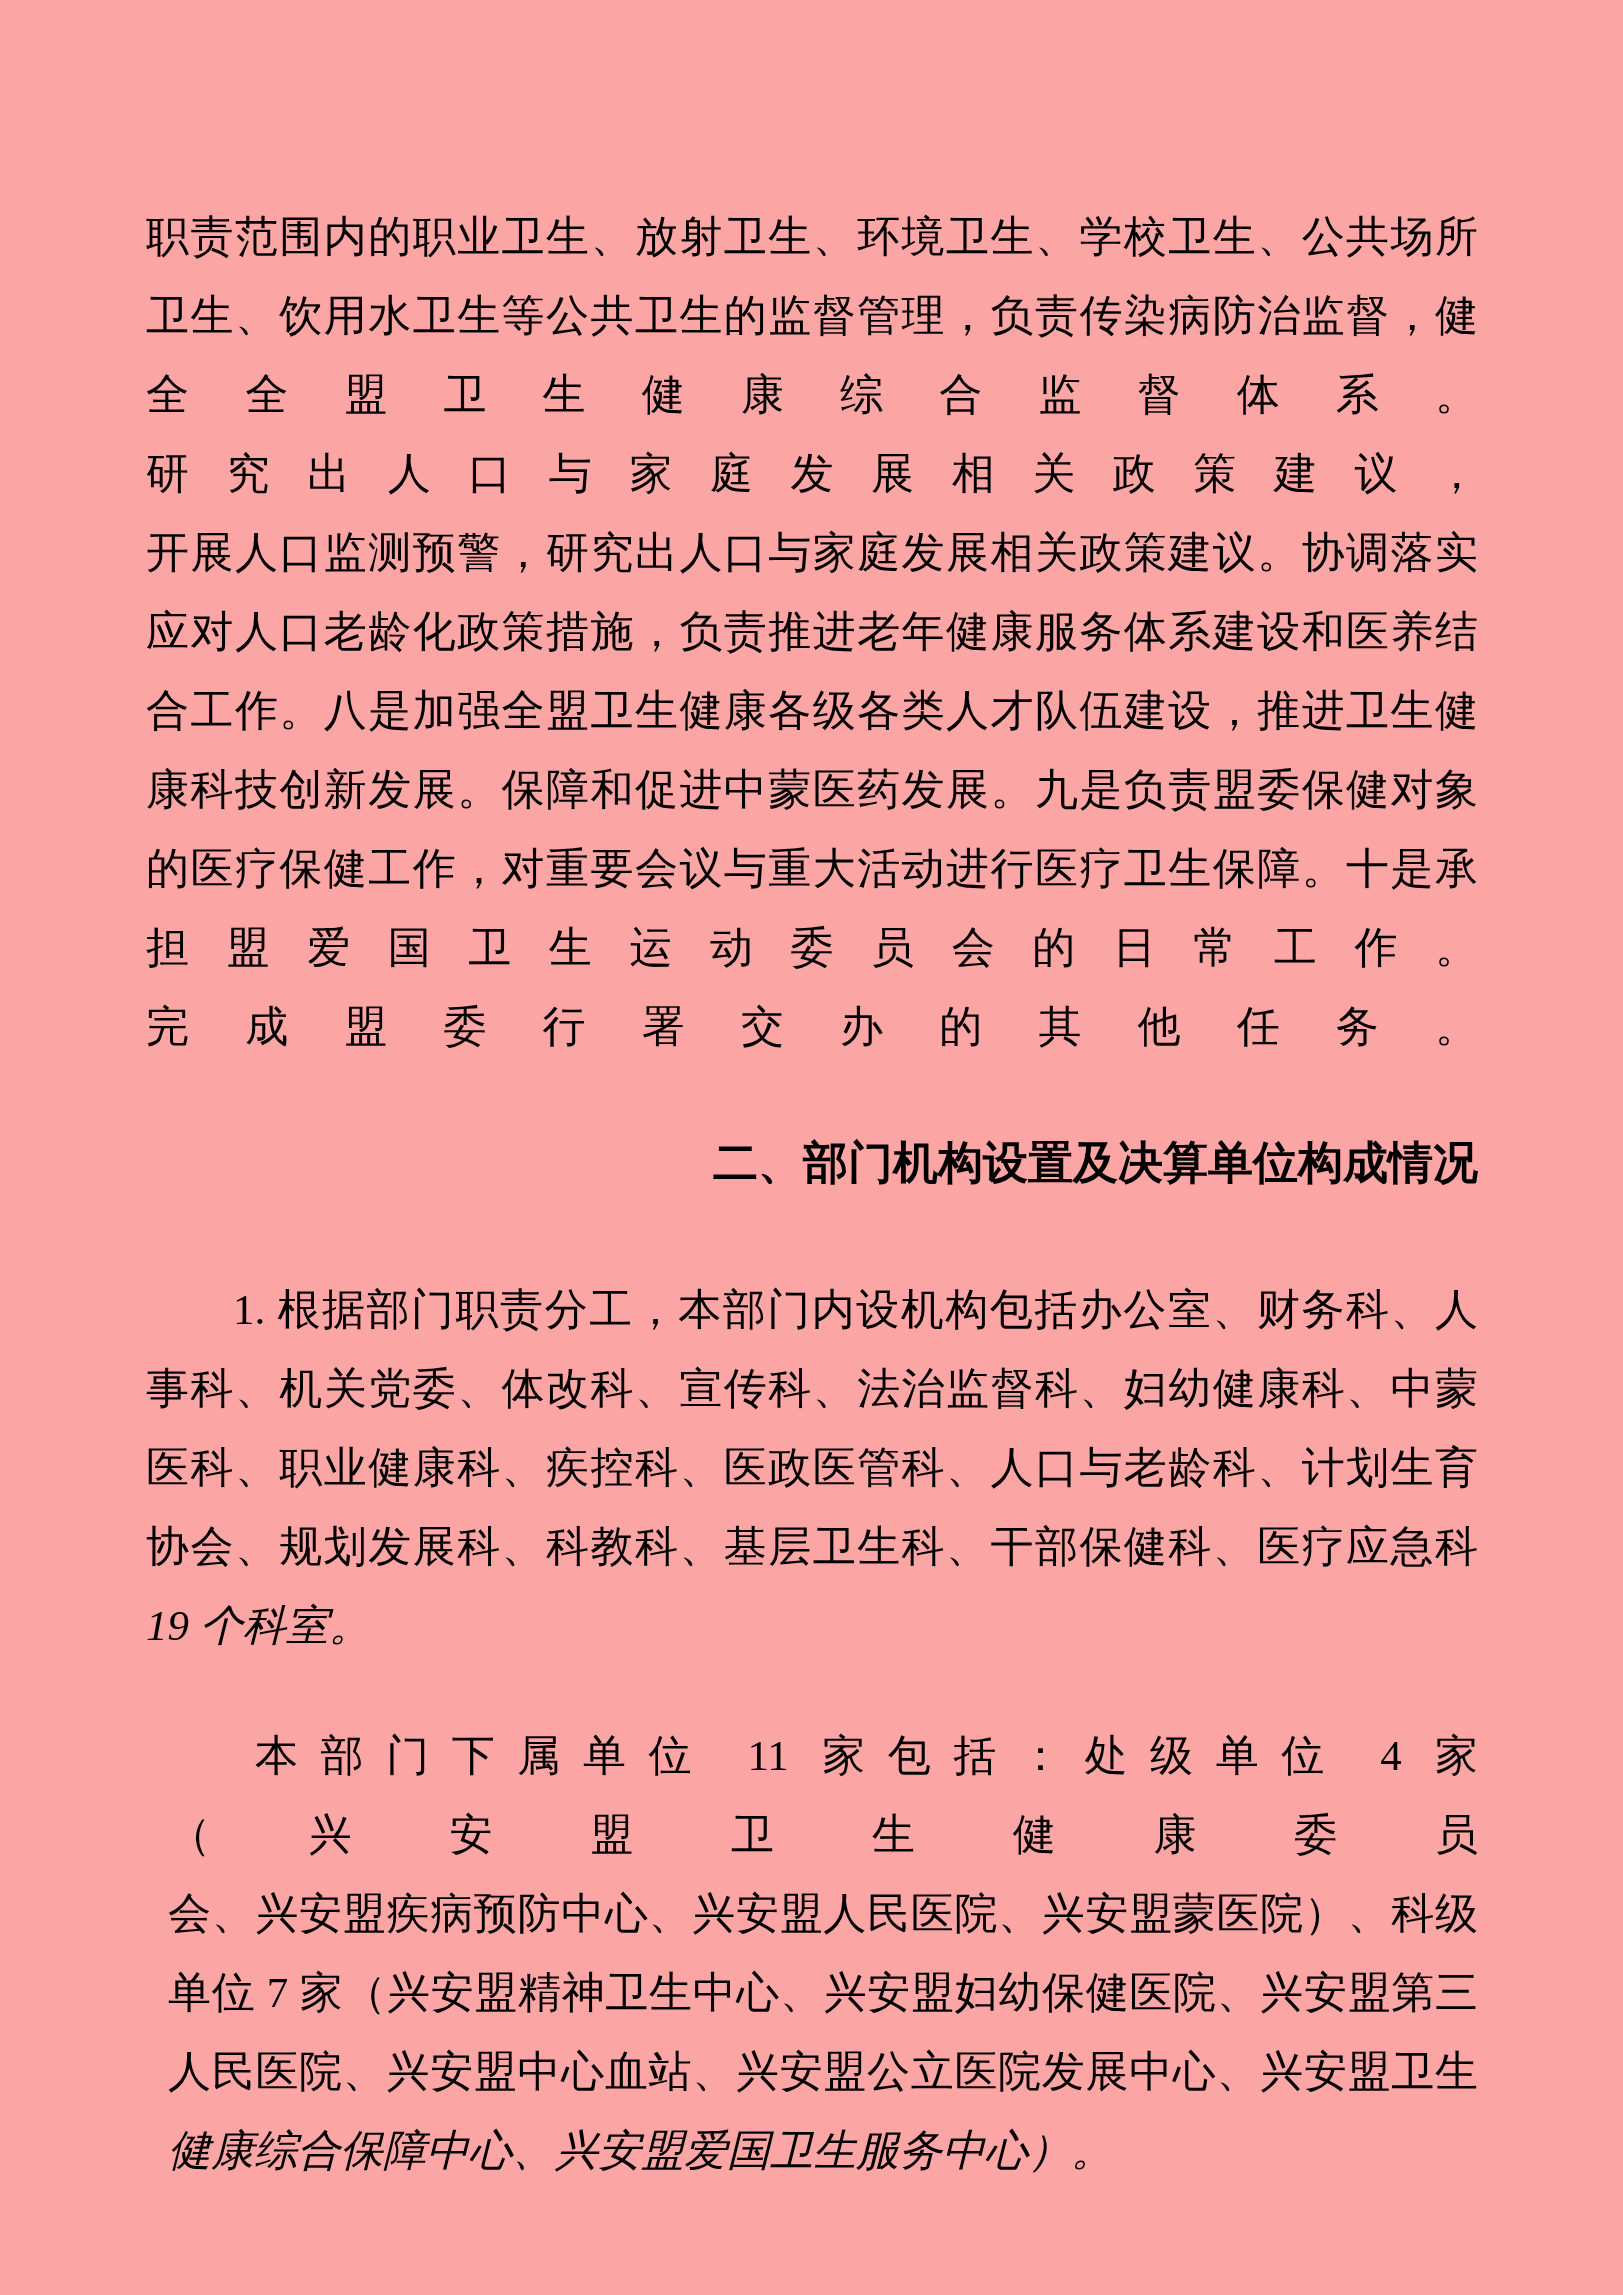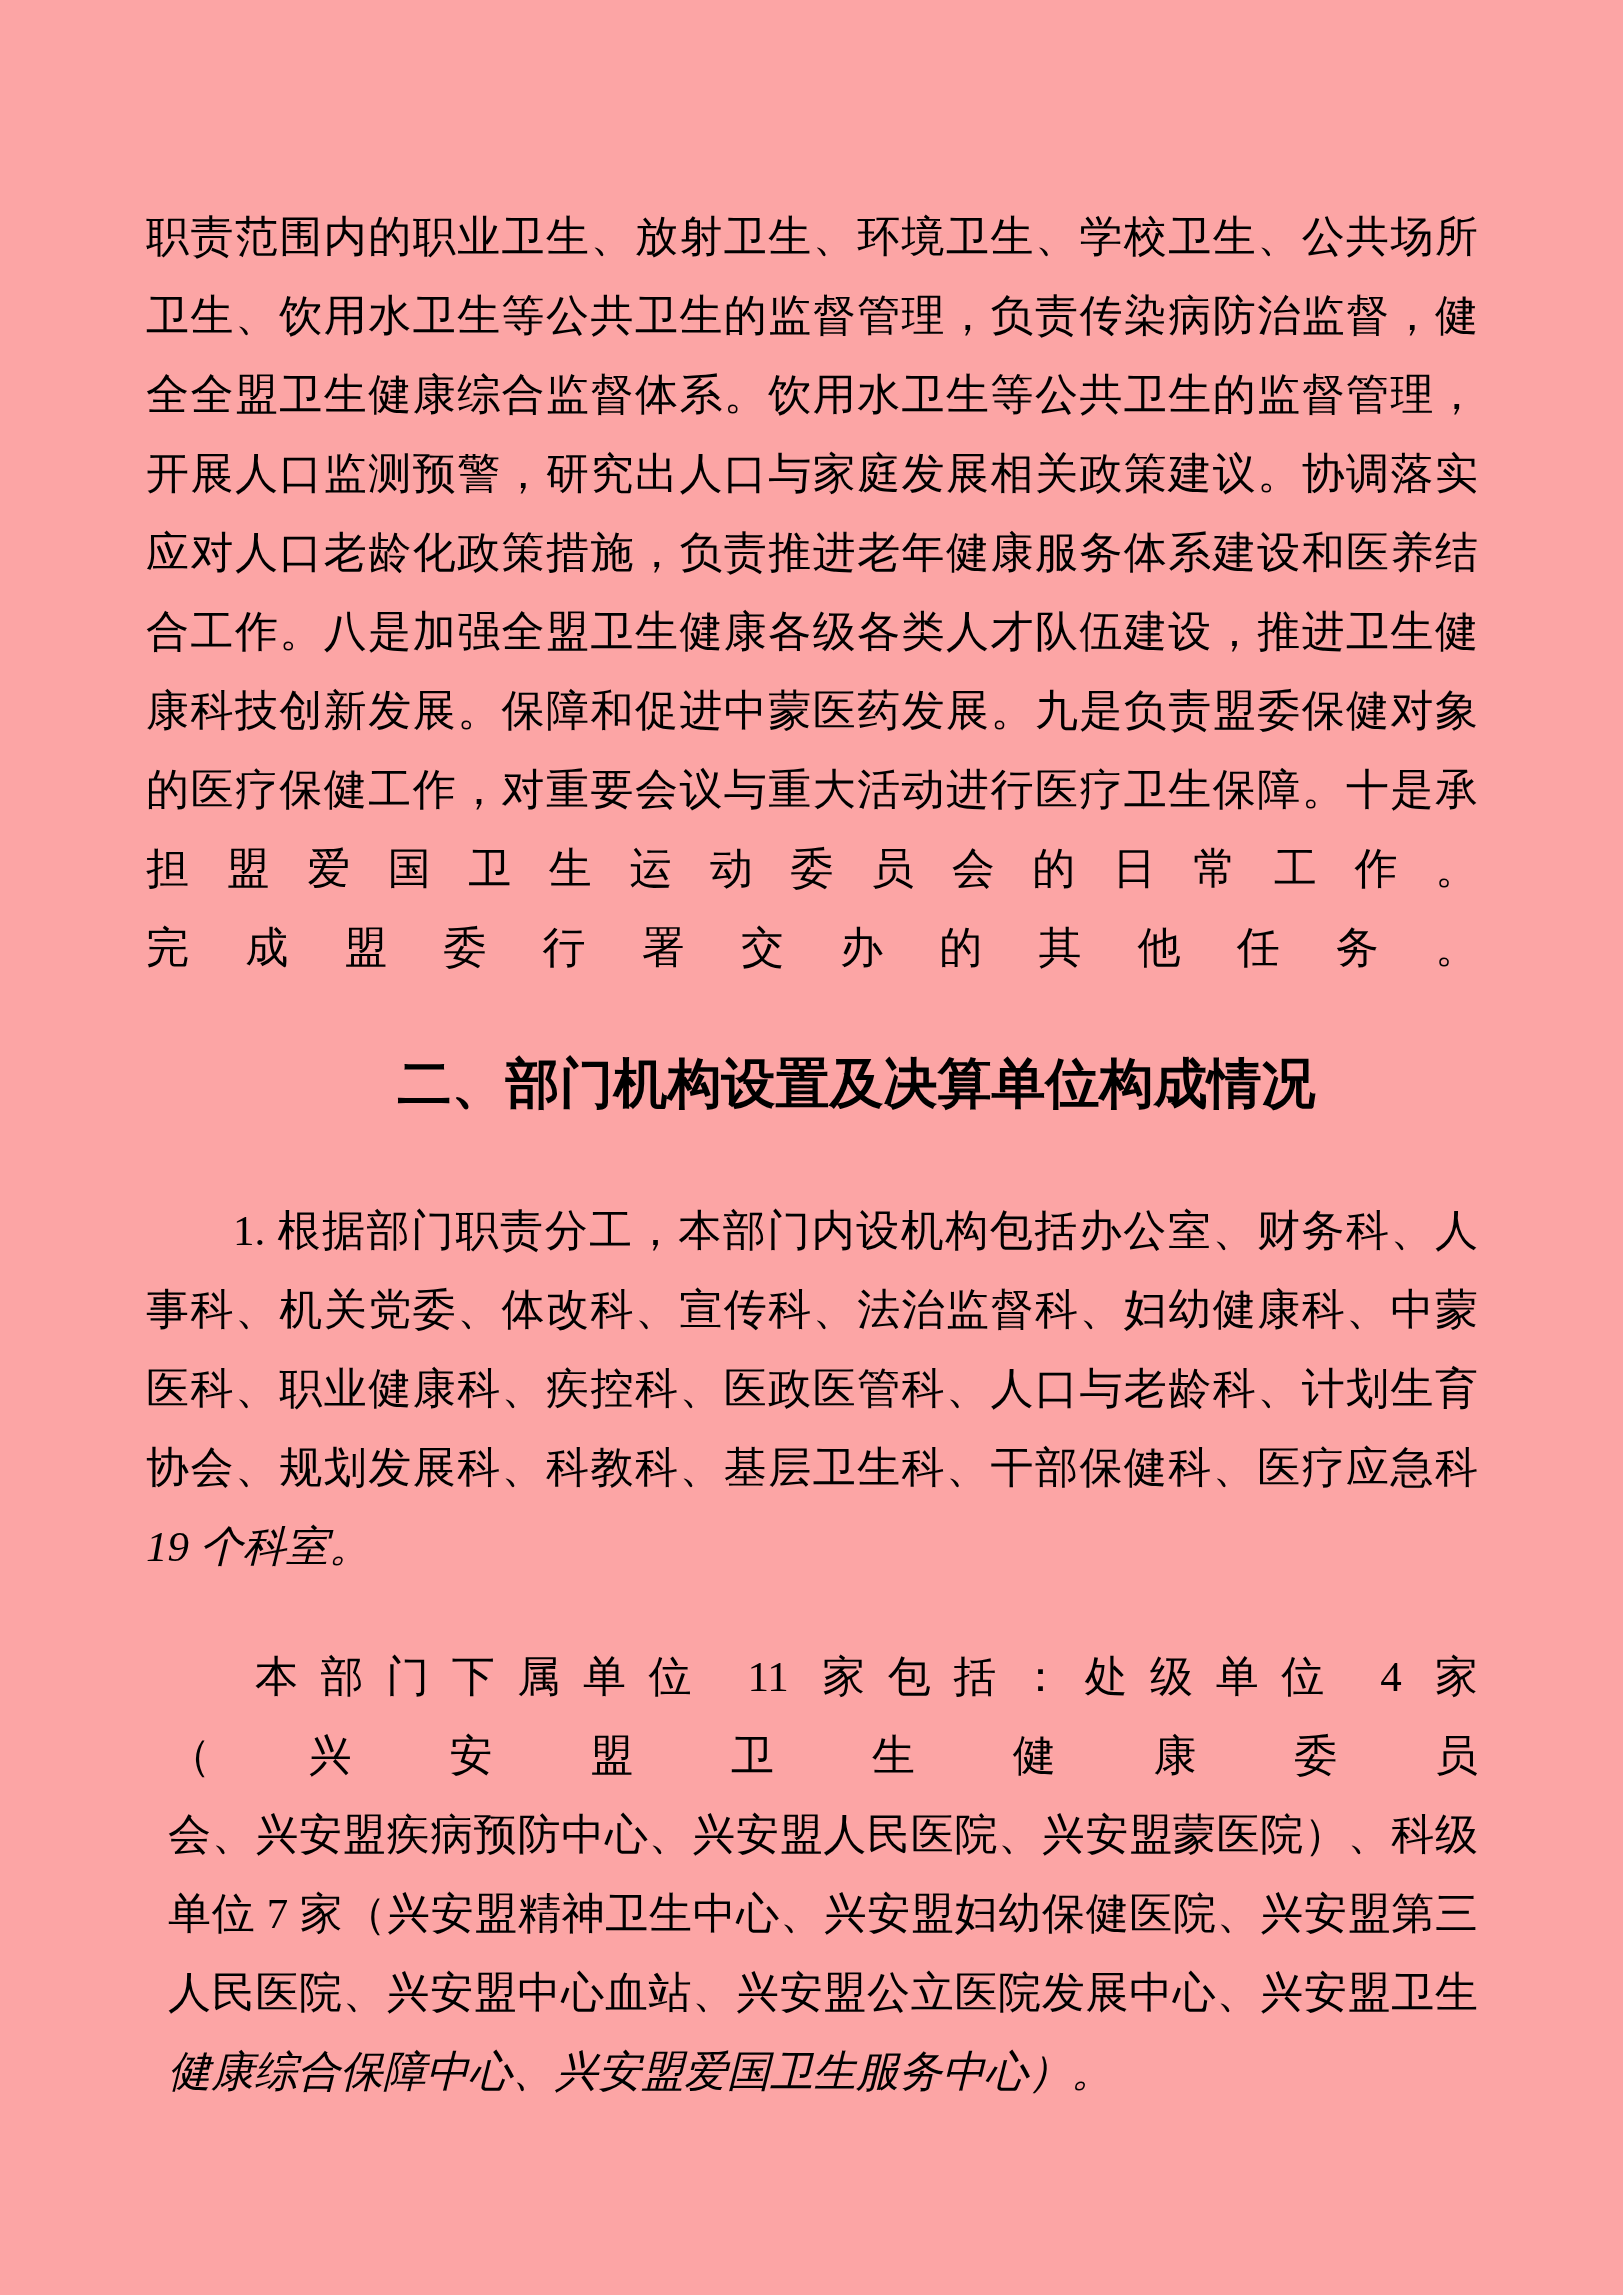--- a/index.html
+++ b/index.html
@@ -32,25 +32,25 @@
     text-align: left;
     text-align-last: left;
     font-style: italic;
   }
   .indent-2 {
     text-indent: 87px;
   }
   .section-heading {
     font-family: "Liberation Sans", "DejaVu Sans", sans-serif;
     font-weight: bold;
-    font-size: 54px;
+    font-size: 45px;
     line-height: 79px;
     margin-top: 57px;
     text-indent: 89px;
-    text-align: center;
+    text-align: right;
   }
   .para {
     margin: 0;
   }
   .para-2 {
     margin-top: 68px;
   }
   .para-3 {
     margin-top: 51px;
     margin-left: 22px;
@@ -65,21 +65,21 @@
 </style>
 </head>
 <body>
 
 <div class="page">
   <div class="content">
 
     <div class="para para-1">
       <div class="line">职责范围内的职业卫生、放射卫生、环境卫生、学校卫生、公共场所</div>
       <div class="line">卫生、饮用水卫生等公共卫生的监督管理，负责传染病防治监督，健</div>
-      <div class="line">全全盟卫生健康综合监督体系。饮用水卫生等公共卫生的监督管理，</div>
+      <div class="line">全全盟卫生健康综合监督体系。研究出人口与家庭发展相关政策建议，</div>
       <div class="line">开展人口监测预警，研究出人口与家庭发展相关政策建议。协调落实</div>
       <div class="line">应对人口老龄化政策措施，负责推进老年健康服务体系建设和医养结</div>
       <div class="line">合工作。八是加强全盟卫生健康各级各类人才队伍建设，推进卫生健</div>
       <div class="line">康科技创新发展。保障和促进中蒙医药发展。九是负责盟委保健对象</div>
       <div class="line">的医疗保健工作，对重要会议与重大活动进行医疗卫生保障。十是承</div>
       <div class="line">担盟爱国卫生运动委员会的日常工作。完成盟委行署交办的其他任务。</div>
     </div>
 
     <div class="section-heading">二、部门机构设置及决算单位构成情况</div>
 

